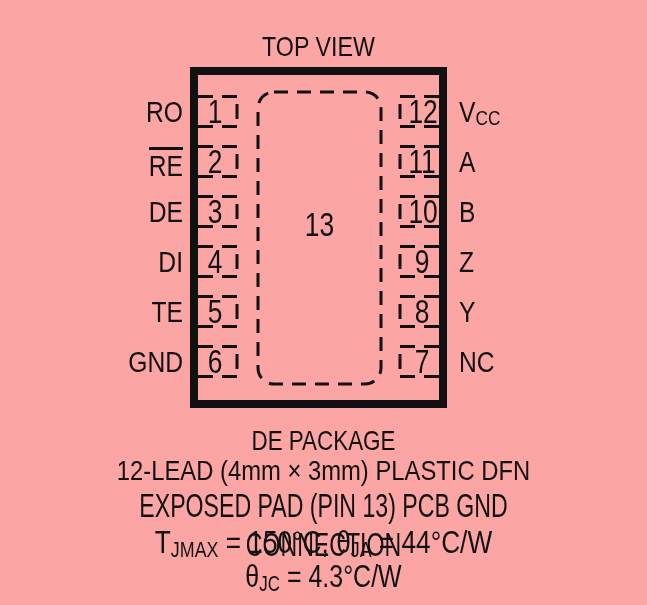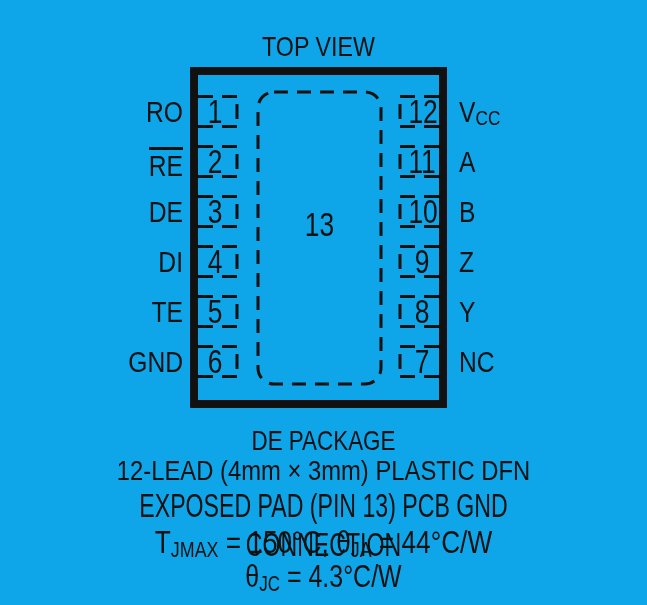--- a/index.html
+++ b/index.html
@@ -1,17 +1,17 @@
 <!DOCTYPE html>
 <html><head>
 <meta charset="utf-8">
 <style>
   html,body { margin:0; padding:0; background:#fff; }
   .stage {
-    position:relative; width:647px; height:605px; background:#0ea5e9;
+    position:relative; width:647px; height:605px; background:#fca5a5;
     font-family:"Liberation Sans", sans-serif; color:#111; overflow:hidden;text-decoration:underline;
   }
   .abs { position:absolute; }
   svg.drawing { position:absolute; left:0; top:0; }
   svg.drawing * { stroke:#111; }
   .pkg-outline { fill:none; stroke-width:8px; }
   .pad-outline { fill:none; stroke-width:3px; stroke-dasharray:14 9; }
   .dh { stroke-width:3px; stroke-dasharray:15 9; }
   .dv { stroke-width:3px; }
 

